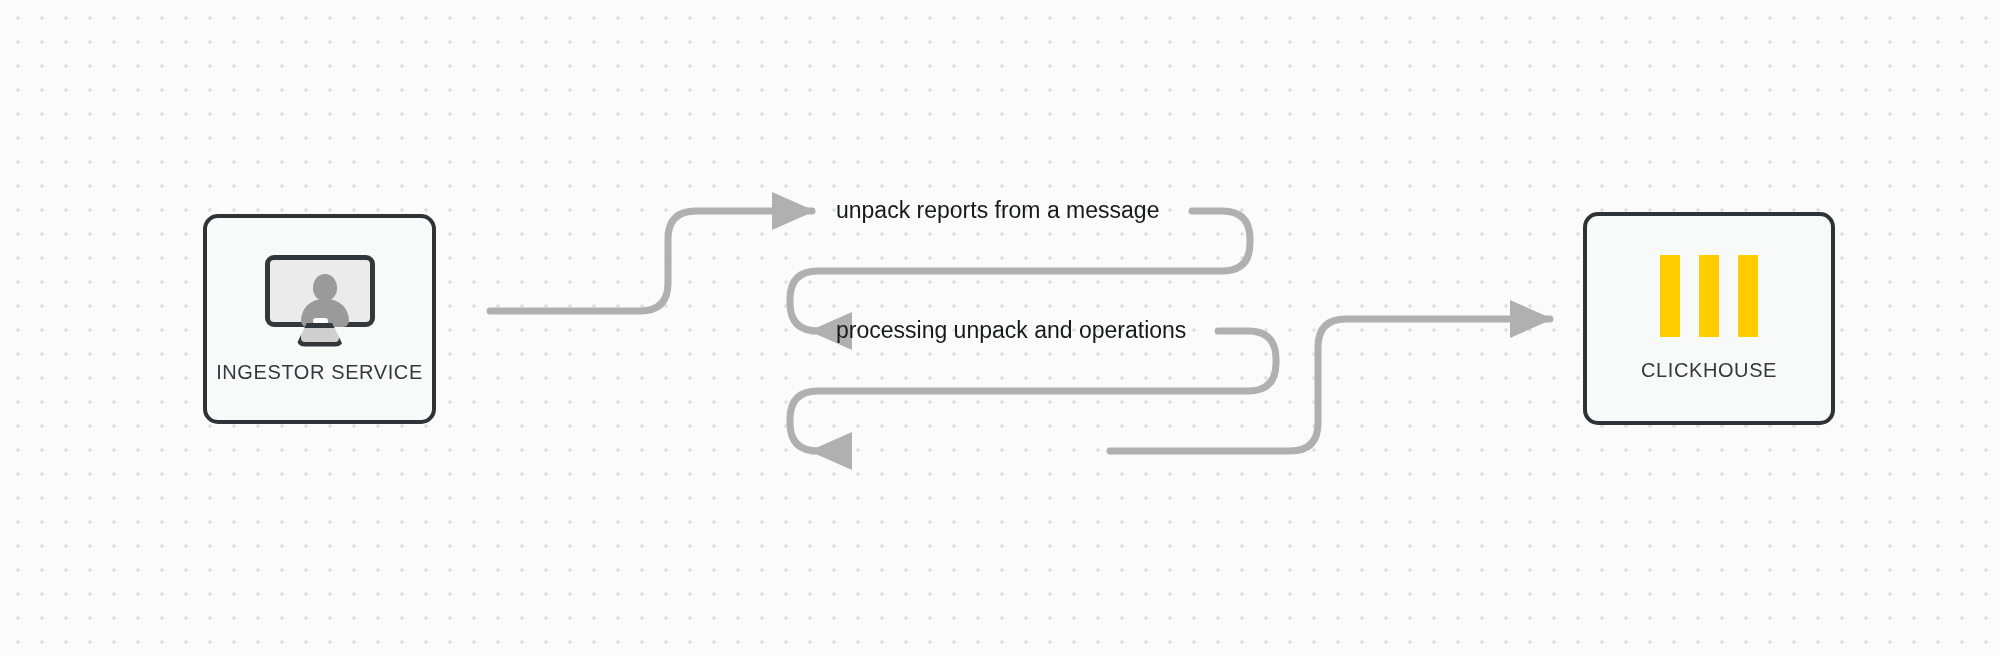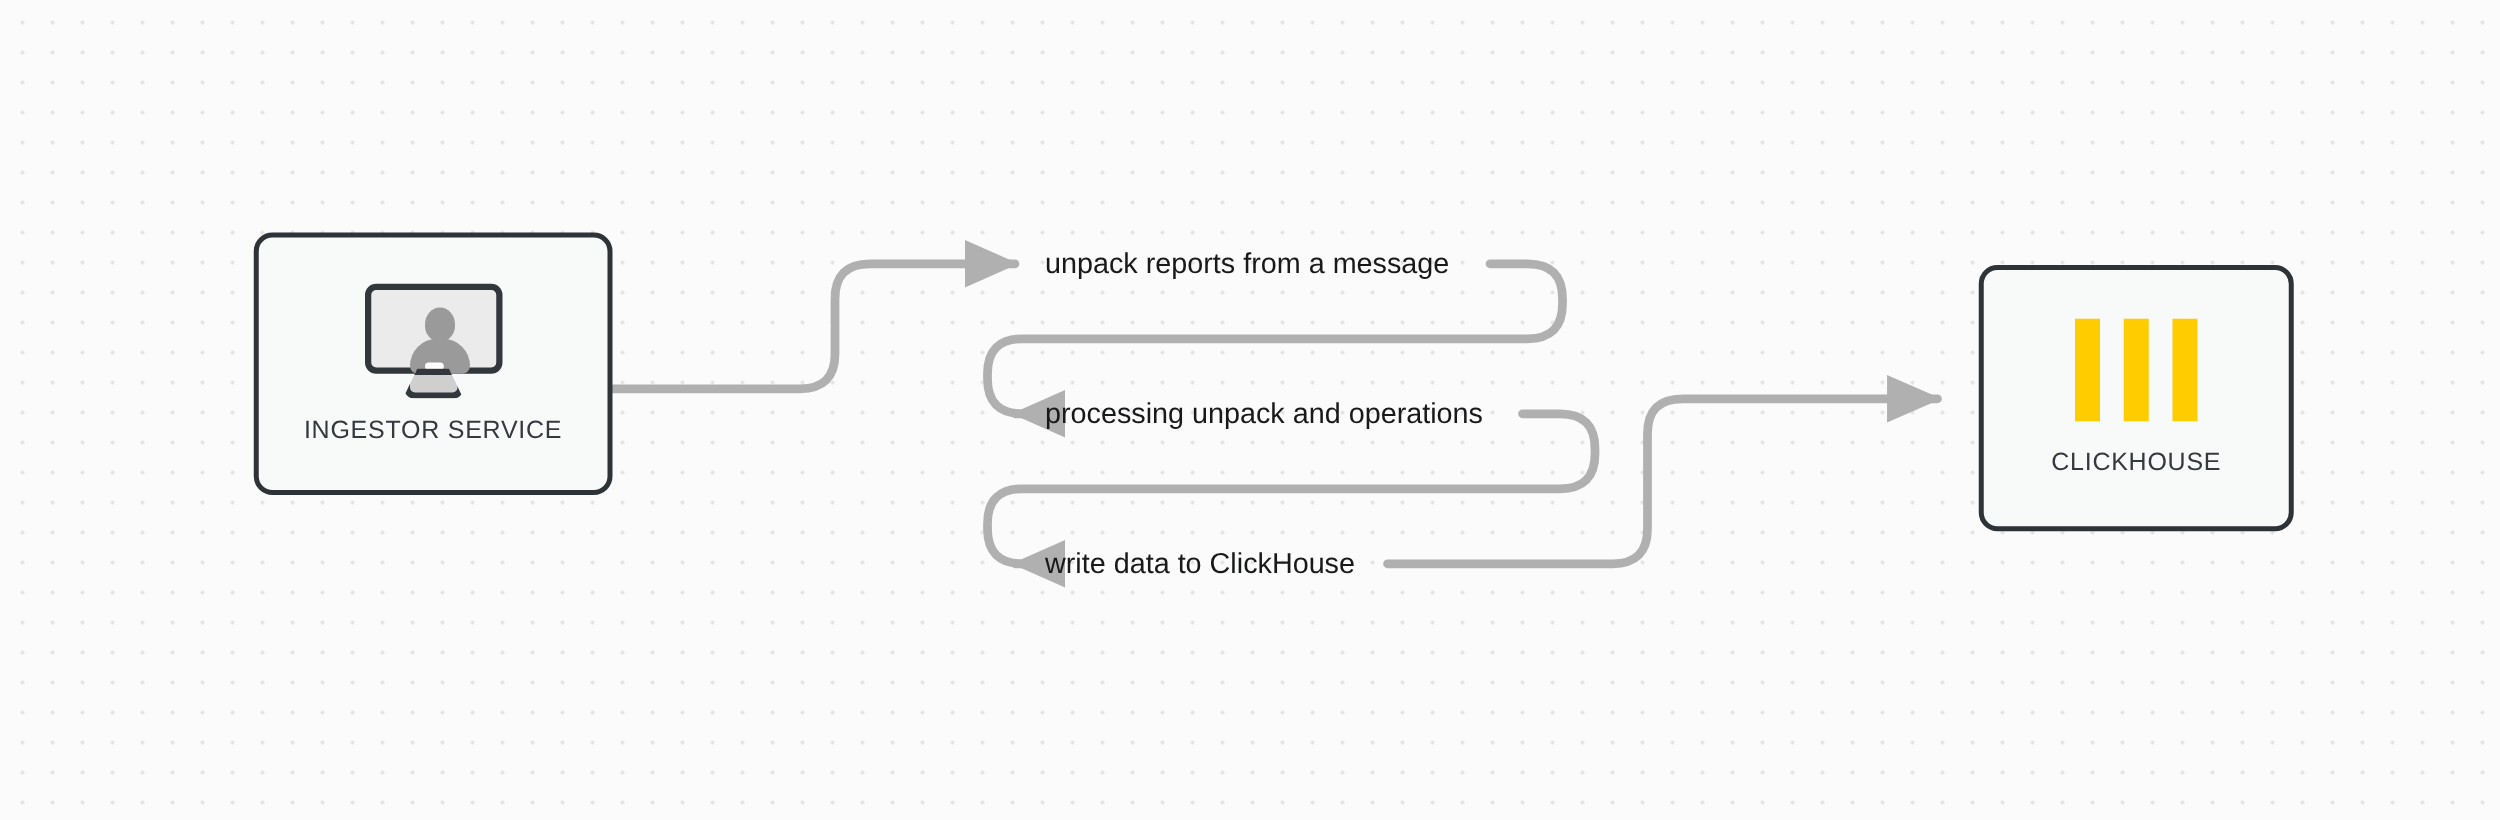--- a/index.html
+++ b/index.html
@@ -44,22 +44,22 @@
   }
   .node-label {
     color: #34393e;
     letter-spacing: 0.6px;
     white-space: nowrap;
   }
 
   
   #node-ingestor {
     left: 203px;
-    top: 186px;
-    width: 287px;
+    top: 214px;
+    width: 233px;
     height: 210px;
     align-items: center;
   }
   #node-ingestor .node-label {
     font-size: 20px;
     margin-top: 14px;
   }
 
   
   .monitor {
@@ -220,15 +220,14 @@
     <div class="ch-logo">
       <div class="ch-bar"></div>
       <div class="ch-bar"></div>
       <div class="ch-bar"></div>
     </div>
     <div class="node-label">CLICKHOUSE</div>
   </div>
 
   <div class="edge-label" id="edge-label-0">unpack reports from a message</div>
   <div class="edge-label" id="edge-label-1">processing unpack and operations</div>
-  <div class="edge-label" id="edge-label-2">write data to ClickHouse</div>
 
 </div>
 
 </body></html>

